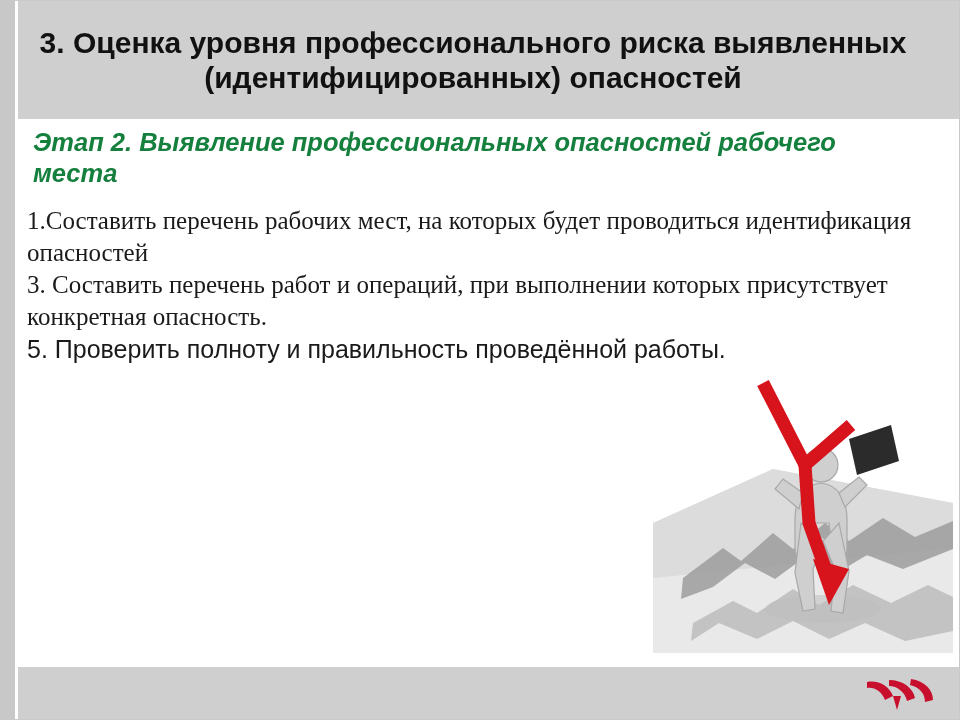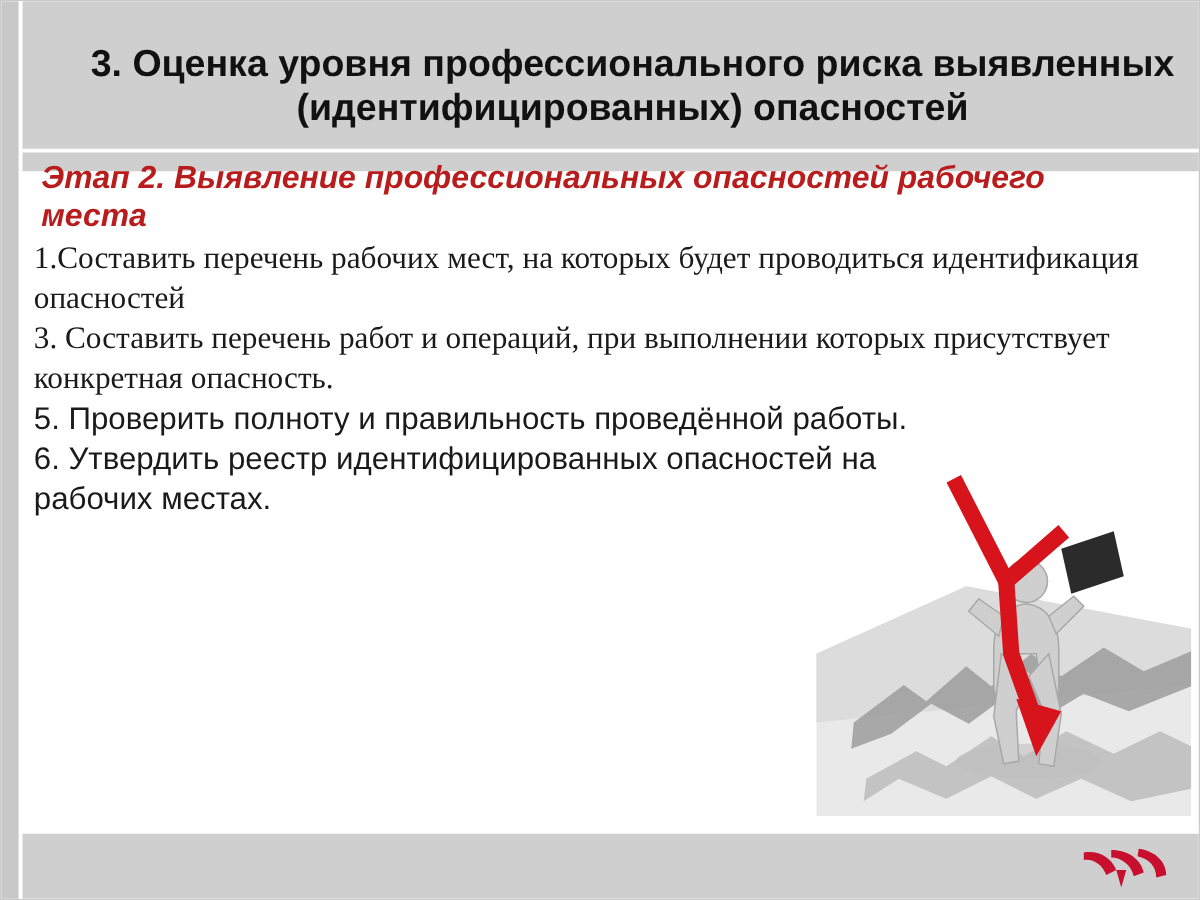--- a/index.html
+++ b/index.html
@@ -38,26 +38,26 @@
     width: 3px;
     height: 720px;
     background: #ffffff;
   }
   
   .header {
     position: absolute;
     left: 17px;
     top: 0;
     width: 943px;
-    height: 136px;
+    height: 118px;
     background: #cfcfcf;
     box-sizing: border-box;
     display: flex;
     align-items: center;
-    justify-content: flex-end;
+    justify-content: flex-start;
   }
   .header-title {
     font-size: 30px;
     font-weight: bold;
     color: #111111;
     text-align: center;
     line-height: 1.18;
     width: 910px;
     padding: 0 6px;
     box-sizing: border-box;
@@ -76,23 +76,23 @@
     position: absolute;
     left: 24px;
     top: 126px;
     width: 920px;
     height: 540px;
   }
   .lead {
     font-size: 25.5px;
     font-weight: bold;
     font-style: italic;
-    color: #b91c1c;
+    color: #15803d;
     line-height: 1.21;
-    margin: 0 0 2px 0;
+    margin: 0 0 16px 0;
     padding-left: 8px;
     width: 880px;
   }
   .step {
     font-size: 25px;
     color: #1a1a1a;
     line-height: 1.28;
     margin: 0;
     padding-left: 2px;
     width: 700px;
@@ -146,21 +146,20 @@
   <div class="header">
     <div class="header-title">3. Оценка уровня профессионального риска выявленных (идентифицированных) опасностей</div>
   </div>
   <div class="header-rule"></div>
 
   <div class="body">
     <p class="lead">Этап 2. Выявление профессиональных опасностей рабочего места</p>
     <p class="step wide">1.Составить перечень рабочих мест, на которых будет проводиться идентификация опасностей</p>
     <p class="step wide">3. Составить перечень работ и операций, при выполнении которых присутствует конкретная опасность.</p>
     <p class="step">5. Проверить полноту и правильность проведённой работы.</p>
-    <p class="step">6. Утвердить реестр идентифицированных опасностей на рабочих местах.</p>
   </div>
 
   <div class="illustration">
     <svg class="illu-svg" width="300" height="280" viewBox="0 0 300 280" xmlns="http://www.w3.org/2000/svg">
 
       <polygon points="0,150 120,96 300,130 300,280 0,280" fill="#e9e9e9"></polygon>
       <polygon points="0,150 120,96 300,130 300,175 0,205" fill="#dcdcdc"></polygon>
 
       <polygon points="30,205 70,175 88,188 120,160 140,176 172,150 196,168 230,145 262,164 300,148 300,176 250,196 214,182 184,200 152,184 122,206 92,190 60,214 28,226" fill="#9c9c9c" opacity="0.85"></polygon>
       <polygon points="40,250 80,228 104,240 140,216 166,232 200,212 238,230 275,212 300,224 300,258 252,268 212,250 176,266 140,248 104,266 66,250 38,268" fill="#b2b2b2" opacity="0.7"></polygon>

